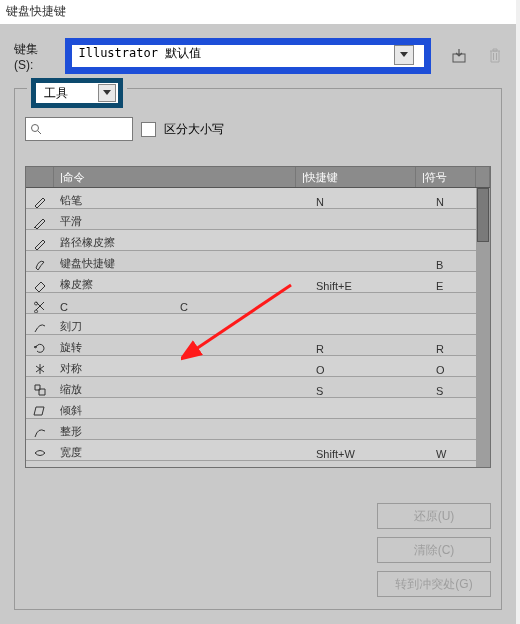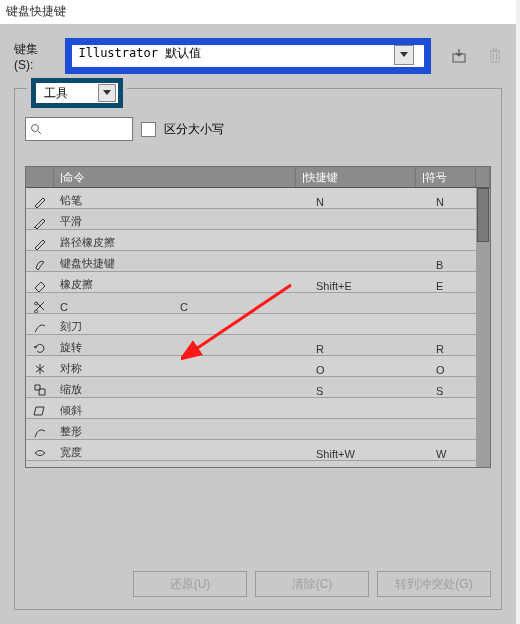--- a/index.html
+++ b/index.html
@@ -29,21 +29,21 @@
 .c-sym{width:60px;flex:0 0 60px}
 .c-scr{width:14px;flex:0 0 14px;border-right:0}
 .tbody{flex:1;overflow:hidden;position:relative}
 .row{display:flex;height:20px;align-items:flex-end;background:#cfcfcf;border-bottom:1px solid #a0a0a0;font-size:11px;color:#333}
 .row:nth-child(odd){background:#d3d3d3}
 .row .c{padding:0 6px;box-sizing:border-box}
 .row .c-ico{display:flex;align-items:center;justify-content:center}
 .tool-ico{width:14px;height:14px;display:inline-block}
 .scroll-rail{position:absolute;top:0;right:0;bottom:0;width:14px;background:#9e9e9e}
 .scroll-thumb{position:absolute;top:0;left:1px;right:1px;height:52px;background:#7a7a7a;border:1px solid #555}
-.btns{position:absolute;right:10px;bottom:12px;display:flex;flex-direction:row;gap:8px}
+.btns{position:absolute;right:10px;bottom:12px;display:flex;flex-direction:column;gap:8px}
 .btn{width:112px;height:24px;border:1px solid #9a9a9a;background:#c9c9c9;color:#9e9e9e;display:flex;align-items:center;justify-content:center;font-size:12px}
 .arrow{position:absolute;top:190px;left:166px;pointer-events:none}
 svg{display:block}
 </style>
 </head>
 <body>
 
 <div class="window">
   <div class="titlebar">键盘快捷键</div>
   <div class="body">

